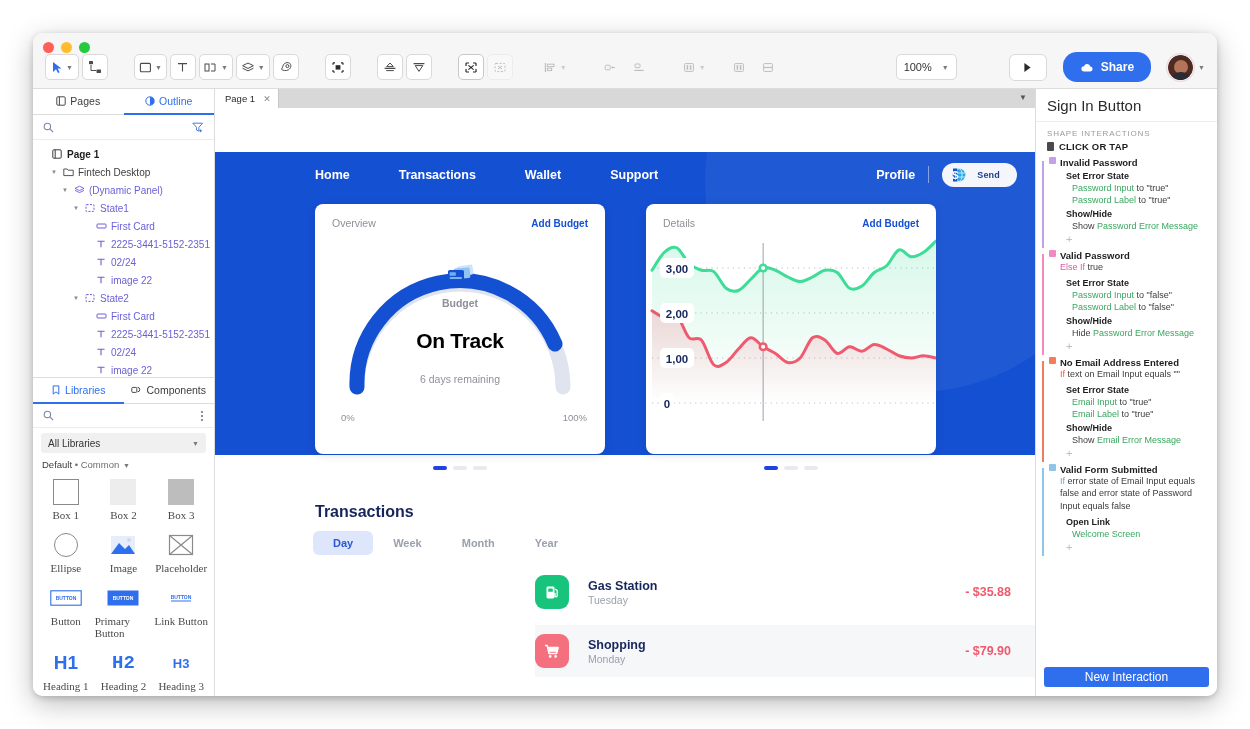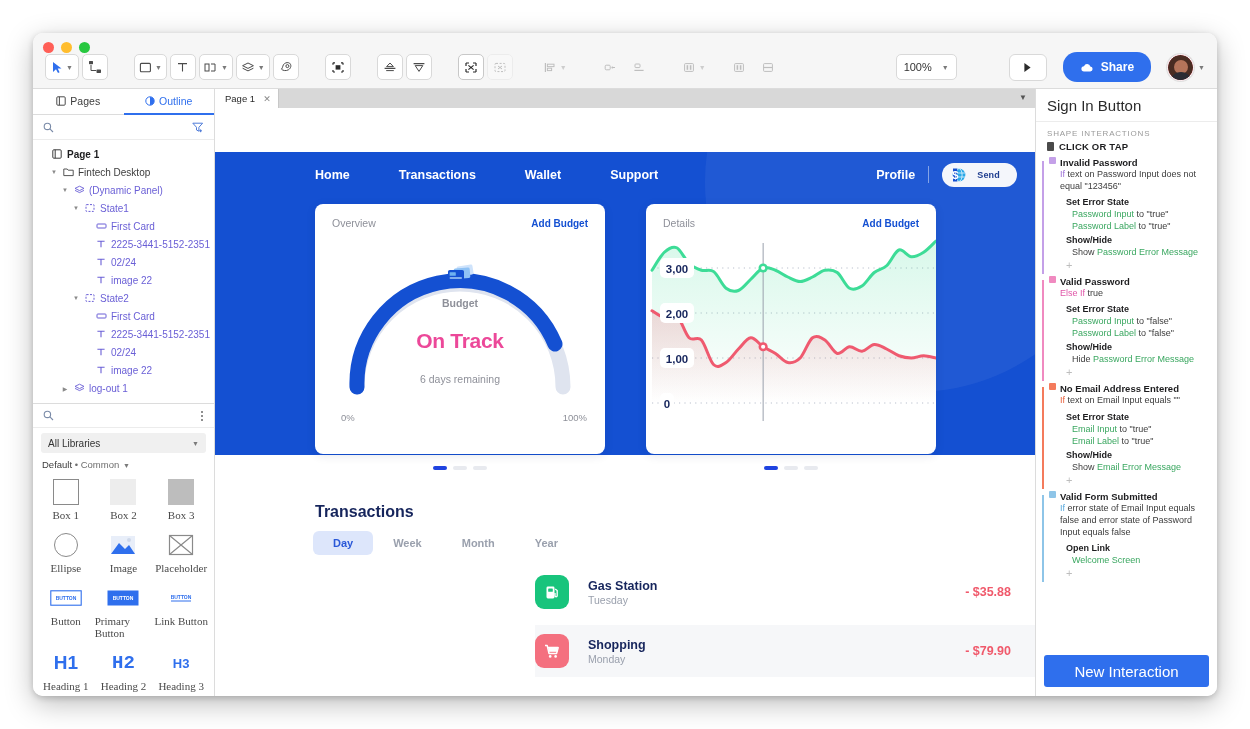--- a/index.html
+++ b/index.html
@@ -187,21 +187,21 @@
   }
   .card-head .left { font-size: 10.5px; color: #8e9099; }
   .card-head .right { font-size: 10px; color: #1450d2; font-weight: 700; }
 
   .gauge-wrap { position: relative; height: 196px; }
   .gauge-center {
     position: absolute; left: 0; right: 0; top: 64px;
     display: flex; flex-direction: column; align-items: center; gap: 20px;
   }
   .g-budget { font-size: 10.5px; color: #8e9099; font-weight: 600; }
-  .g-status { font-size: 21px; color: #ec4899; font-weight: 700; letter-spacing: -.3px; }
+  .g-status { font-size: 21px; color: #000000; font-weight: 700; letter-spacing: -.3px; }
   .g-days { font-size: 10.5px; color: #8e9099; }
   .g-min { position: absolute; left: 26px; bottom: 6px; font-size: 9.5px; color: #8e9099; }
   .g-max { position: absolute; right: 18px; bottom: 6px; font-size: 9.5px; color: #8e9099; }
 
   .dots { display: flex; align-items: center; justify-content: center; gap: 6px; }
   .dot { width: 14px; height: 4px; border-radius: 2px; background: #e8eaef; }
   .dot.on { background: #1f43e0; }
 
   
   .tx-title { position: absolute; font-size: 16px; font-weight: 700; color: #16255c; }
@@ -242,22 +242,22 @@
   .case-head { display: flex; align-items: flex-start; gap: 4px; padding-left: 0; }
   .case-head .mk { width: 7px; height: 7px; border-radius: 1px; }
   .case-head .nm { font-size: 9.5px; font-weight: 700; color: #1d1d1f; }
   .cond { font-size: 9px; color: #3c3c3c; line-height: 1.35; padding: 0 6px 2px 11px; }
   .act-group { font-size: 9px; font-weight: 700; color: #1d1d1f; padding: 3px 0 1px 17px; }
   .act { font-size: 9px; color: #3c3c3c; padding: 1px 0 1px 23px; }
   .act .g { color: #3aa760; }
   .plus { font-size: 11px; color: #bdbdbd; padding: 1px 0 3px 17px; }
 
   .new-int {
-    margin: 6px 8px 9px; height: 32px; border-radius: 3px; background: #2f6fed;
-    color: #fff; font-size: 15px; display: flex; align-items: center; justify-content: center;
+    margin: 6px 8px 9px; height: 20px; border-radius: 3px; background: #2f6fed;
+    color: #fff; font-size: 12px; display: flex; align-items: center; justify-content: center;
   }
   svg { display: block; }
 </style>
 </head>
 <body>
 
 <div id="app-window">
 
   <div id="toolbar">
     <div class="traffic">
@@ -622,20 +622,35 @@
               <svg width="11" height="10" viewBox="0 0 11 10">
                 <path d="M5.5 1.2 L10 3.4 L5.5 5.6 L1 3.4 Z" fill="none" stroke="#6a5fd6" stroke-width=".9"></path>
                 <path d="M1 5.4 L5.5 7.6 L10 5.4" fill="none" stroke="#6a5fd6" stroke-width=".9"></path>
               </svg>
             </span>
             <span>log-out 1</span>
           </div>
         </div>
 
       <div class="lib-section">
+        <div class="panel-tabs">
+          <div class="panel-tab active">
+            <svg width="10" height="10" viewBox="0 0 10 10">
+                <path d="M2.2 .9 H7.8 V9.1 L5 6.9 L2.2 9.1 Z" fill="none" stroke="#2f6fed" stroke-width="1"></path>
+              </svg>
+            <span>Libraries</span>
+          </div>
+          <div class="panel-tab">
+            <svg width="11" height="10" viewBox="0 0 11 10">
+                <rect x=".8" y="2.4" width="5" height="5" rx="1" fill="none" stroke="#4a4a4a" stroke-width="1"></rect>
+                <path d="M6.6 2.4 a2.2 2.2 0 1 1 0 4.4" fill="none" stroke="#4a4a4a" stroke-width="1"></path>
+              </svg>
+            <span>Components</span>
+          </div>
+        </div>
 
         <div class="lib-search">
           <svg width="11" height="11" viewBox="0 0 11 11">
               <circle cx="4.4" cy="4.4" r="3.2" fill="none" stroke="#7a8ba8" stroke-width="1.1"></circle>
               <path d="M6.9 6.9 L10 10" stroke="#7a8ba8" stroke-width="1.1"></path>
             </svg>
           <svg width="4" height="12" viewBox="0 0 4 12">
               <circle cx="2" cy="2" r="1" fill="#6a6a6a"></circle>
               <circle cx="2" cy="6" r="1" fill="#6a6a6a"></circle>
               <circle cx="2" cy="10" r="1" fill="#6a6a6a"></circle>
@@ -917,21 +932,20 @@
         <span class="lbl">CLICK OR TAP</span>
       </div>
 
       <div class="rp-scroll" id="cases-container">
           <div class="case" style="position: relative;">
             <div class="bar" style="background: rgb(196, 160, 232);"></div>
             <div class="case-head">
               <span class="mk" style="background: rgb(196, 160, 232);"></span>
               <span class="nm">Invalid Password</span>
             </div>
-            <div class="cond"><span style="color: rgb(155, 111, 214);">If</span> <span>text on Password Input does not equal "123456"</span></div>
             <div class="act-group">Set Error State</div>
             <div class="act"><span class="g">Password Input</span><span> to "true"</span></div>
             <div class="act"><span class="g">Password Label</span><span> to "true"</span></div>
             <div class="act-group">Show/Hide</div>
             <div class="act"><span>Show </span><span class="g">Password Error Message</span></div>
             <div class="plus">+</div>
           </div>
           <div class="case" style="position: relative;">
             <div class="bar" style="background: rgb(240, 138, 192);"></div>
             <div class="case-head">

